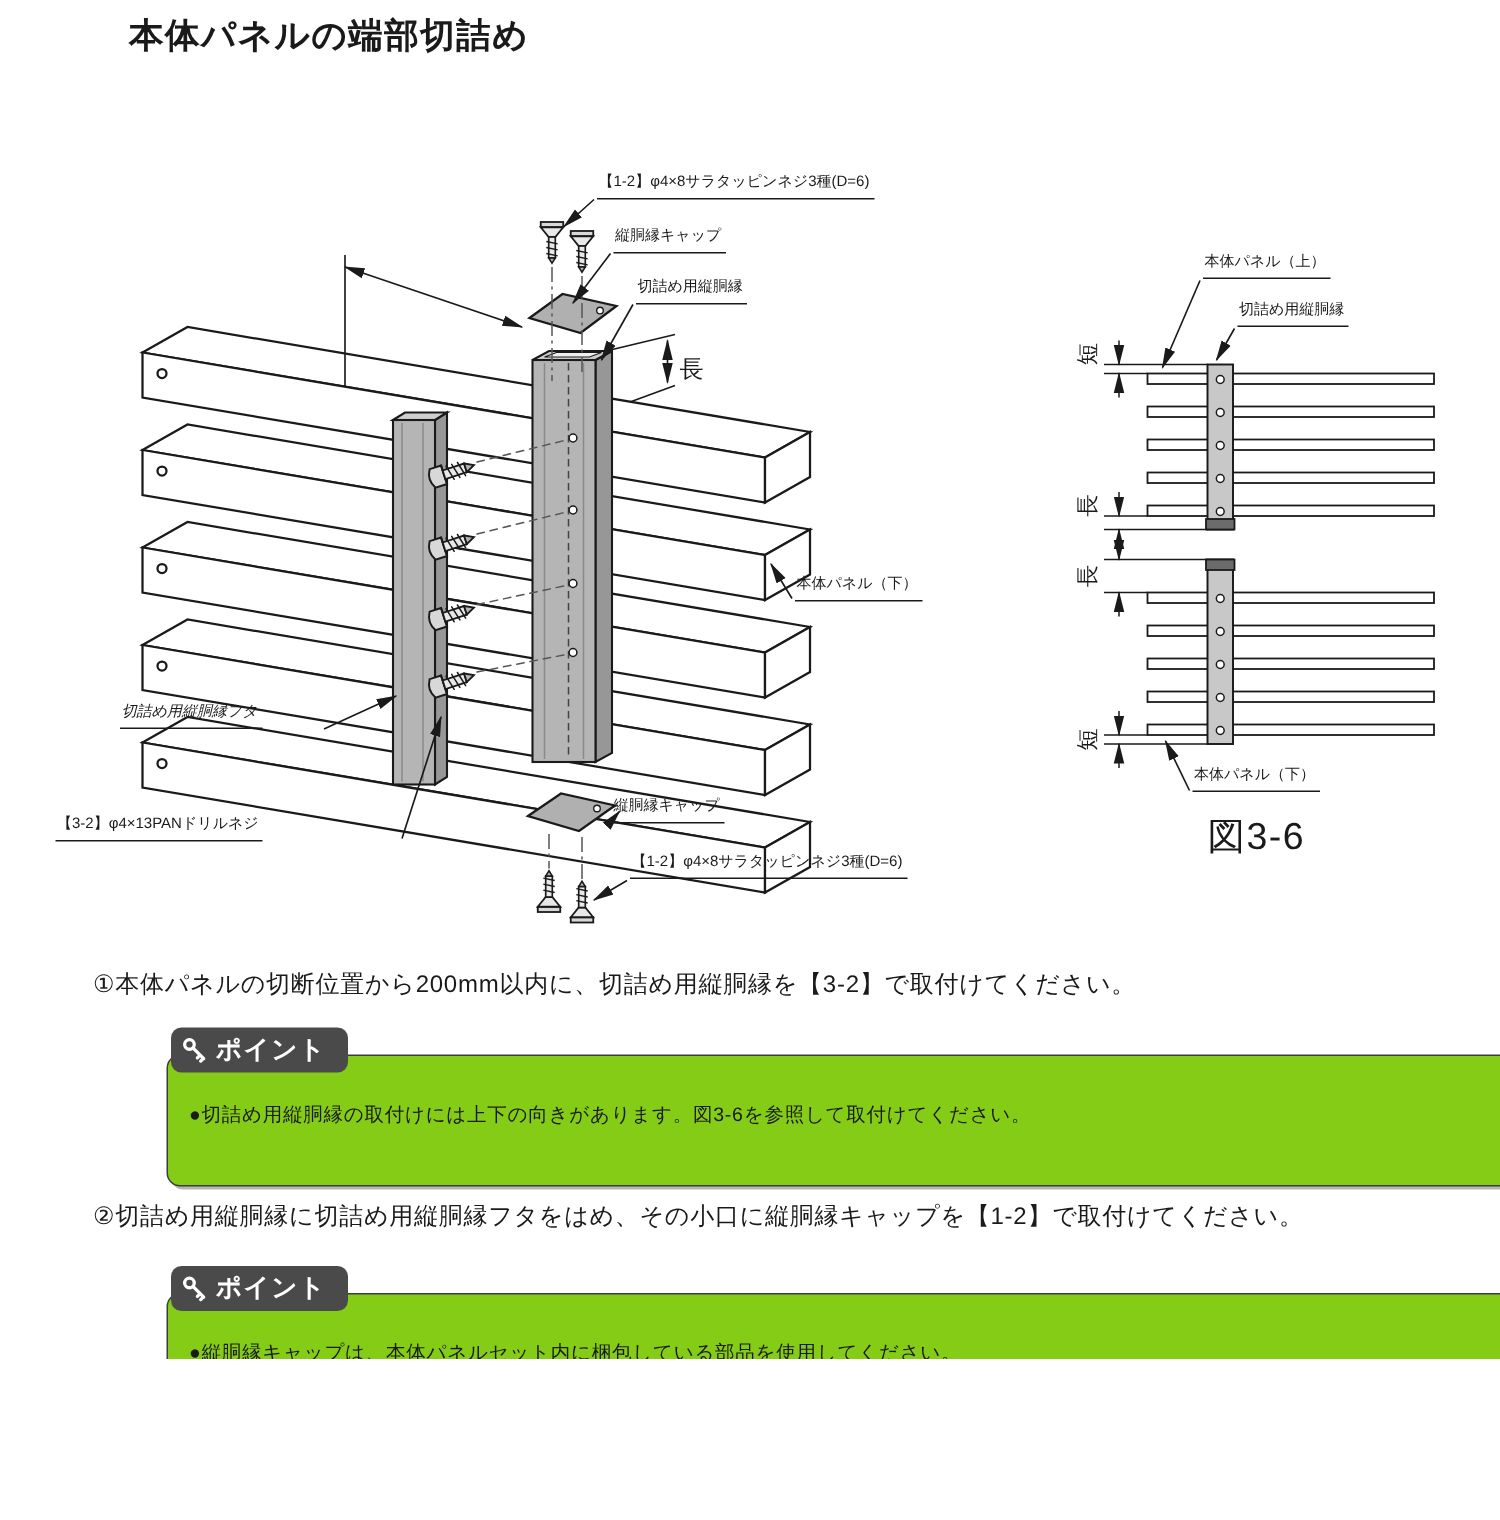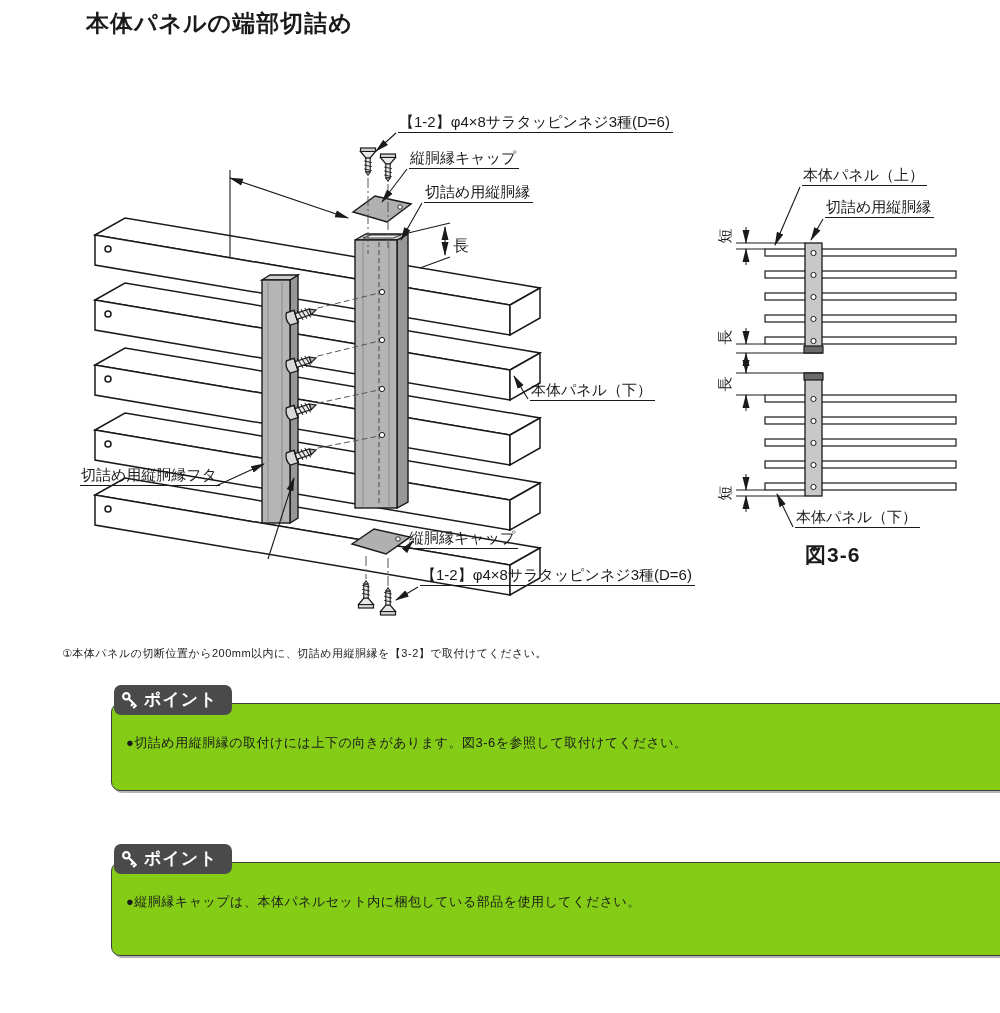--- a/index.html
+++ b/index.html
@@ -1,28 +1,28 @@
 <!DOCTYPE html>
 <html><head>
 <meta charset="utf-8">
 <style>
   html,body{margin:0;padding:0;background:#fff;}
   body{font-family:"Liberation Sans","DejaVu Sans",sans-serif;color:#1a1a1a;}
-  .page{position:relative;width:1000px;height:1013px;background:#fff;overflow:hidden;}
+  .page{position:relative;width:1000px;height:906px;background:#fff;overflow:hidden;}
   .title{position:absolute;left:86px;top:8px;font-size:23px;font-weight:bold;letter-spacing:1px;}
   .subtitle{position:absolute;left:26px;top:50px;font-size:21px;font-weight:bold;letter-spacing:1px;}
   .diagram{position:absolute;}
-  .dlabel{position:absolute;font-size:15px;white-space:nowrap;border-bottom:1.5px solid #1a1a1a;padding:0 3px 1px 1px;line-height:19px;background:transparent;}
+  .dlabel{position:absolute;font-size:10px;white-space:nowrap;border-bottom:1.5px solid #1a1a1a;padding:0 3px 1px 1px;line-height:19px;background:transparent;}
   svg{position:absolute;left:0;top:0;}
   svg text{font-family:"Liberation Sans","DejaVu Sans",sans-serif;fill:#1a1a1a;}
-  .inst{position:absolute;font-size:11px;letter-spacing:0.5px;}
+  .inst{position:absolute;font-size:16px;letter-spacing:0.5px;}
   .pointbox{position:absolute;border:1.6px solid #3d3d3d;border-radius:9px;box-shadow:2px 3px 0 -1px #b5b5b5;background:#84cc16;margin-left:45px;}
   .pointbox .lines{padding:24px 10px 0 14px;font-size:13px;line-height:30px;letter-spacing:0.5px;}
   .badge{position:absolute;left:2px;top:-19px;display:flex;align-items:center;gap:4px;background:#4a4a4a;color:#fff;font-size:17px;font-weight:bold;border-radius:7px;padding:3px 14px 4px 6px;letter-spacing:1px;}
-  .fig-caption{position:absolute;font-size:21px;font-weight:bold;letter-spacing:1px;}
+  .fig-caption{position:absolute;font-size:25px;font-weight:normal;letter-spacing:1px;}
 </style>
 </head>
 <body>
 
 <div class="page">
 
   <div class="title">本体パネルの端部切詰め</div>
 
   <div class="diagram" style="left:30px;top:108px;width:680px;height:530px;">
     <svg width="680" height="530" viewBox="0 0 680 530">
@@ -151,21 +151,22 @@
         <line x1="238" y1="451" x2="264" y2="370" marker-end="url(#arr)"></line>
         <line x1="376" y1="441" x2="383" y2="433" marker-end="url(#arr)"></line>
         <line x1="388" y1="479" x2="366" y2="492" marker-end="url(#arr)"></line>
       </g>
     </svg>
 
     <div class="dlabel" style="left:368px;top:4px;">【1-2】φ4×8サラタッピンネジ3種(D=6)</div>
     <div class="dlabel" style="left:379px;top:40px;">縦胴縁キャップ</div>
     <div class="dlabel" style="left:394px;top:74px;">切詰め用縦胴縁</div>
     <div class="dlabel" style="left:500px;top:272px;">本体パネル（下）</div>
-    <div class="dlabel" style="left:50px;top:357px;">切詰め用縦胴縁フタ</div>
+    <div class="dlabel" style="left:50px;top:357px;font-style:italic;">切詰め用縦胴縁フタ</div>
+    <div class="dlabel" style="left:7px;top:432px;">【3-2】φ4×13PANドリルネジ</div>
     <div class="dlabel" style="left:378px;top:420px;">縦胴縁キャップ</div>
     <div class="dlabel" style="left:390px;top:457px;">【1-2】φ4×8サラタッピンネジ3種(D=6)</div>
   </div>
 
   <div class="diagram" style="left:700px;top:163px;width:300px;height:440px;">
     <svg width="300" height="440" viewBox="0 0 300 440">
       <defs>
         <marker id="arr2" markerWidth="15" markerHeight="9" refX="13" refY="4.5" orient="auto-start-reverse" markerUnits="userSpaceOnUse">
           <path d="M0,1 L14,4.5 L0,8 Z" fill="#1a1a1a"></path>
         </marker>
@@ -247,20 +248,21 @@
         <circle cx="6.3" cy="6.3" r="3.2" fill="none" stroke="#fff" stroke-width="2.2"></circle>
         <path d="M8.8,8.8 L15.8,15.8 M13.4,13.4 L11.6,15.2 M15.6,15.6 L13.8,17.4" stroke="#fff" stroke-width="2.2" fill="none" stroke-linecap="round"></path>
       </svg>
       <span>ポイント</span>
     </div>
     <div class="lines">
       <div>●切詰め用縦胴縁の取付けには上下の向きがあります。図3-6を参照して取付けてください。</div>
     </div>
   </div>
 
+  <div class="inst" style="left:62px;top:801px;">②切詰め用縦胴縁に切詰め用縦胴縁フタをはめ、その小口に縦胴縁キャップを【1-2】で取付けてください。</div>
 
   <div class="pointbox" style="left:66px;top:862px;width:920px;height:92px;">
     <div class="badge">
       <svg width="20" height="20" viewBox="0 0 20 20" style="position:static;">
         <circle cx="6.3" cy="6.3" r="3.2" fill="none" stroke="#fff" stroke-width="2.2"></circle>
         <path d="M8.8,8.8 L15.8,15.8 M13.4,13.4 L11.6,15.2 M15.6,15.6 L13.8,17.4" stroke="#fff" stroke-width="2.2" fill="none" stroke-linecap="round"></path>
       </svg>
       <span>ポイント</span>
     </div>
     <div class="lines">

